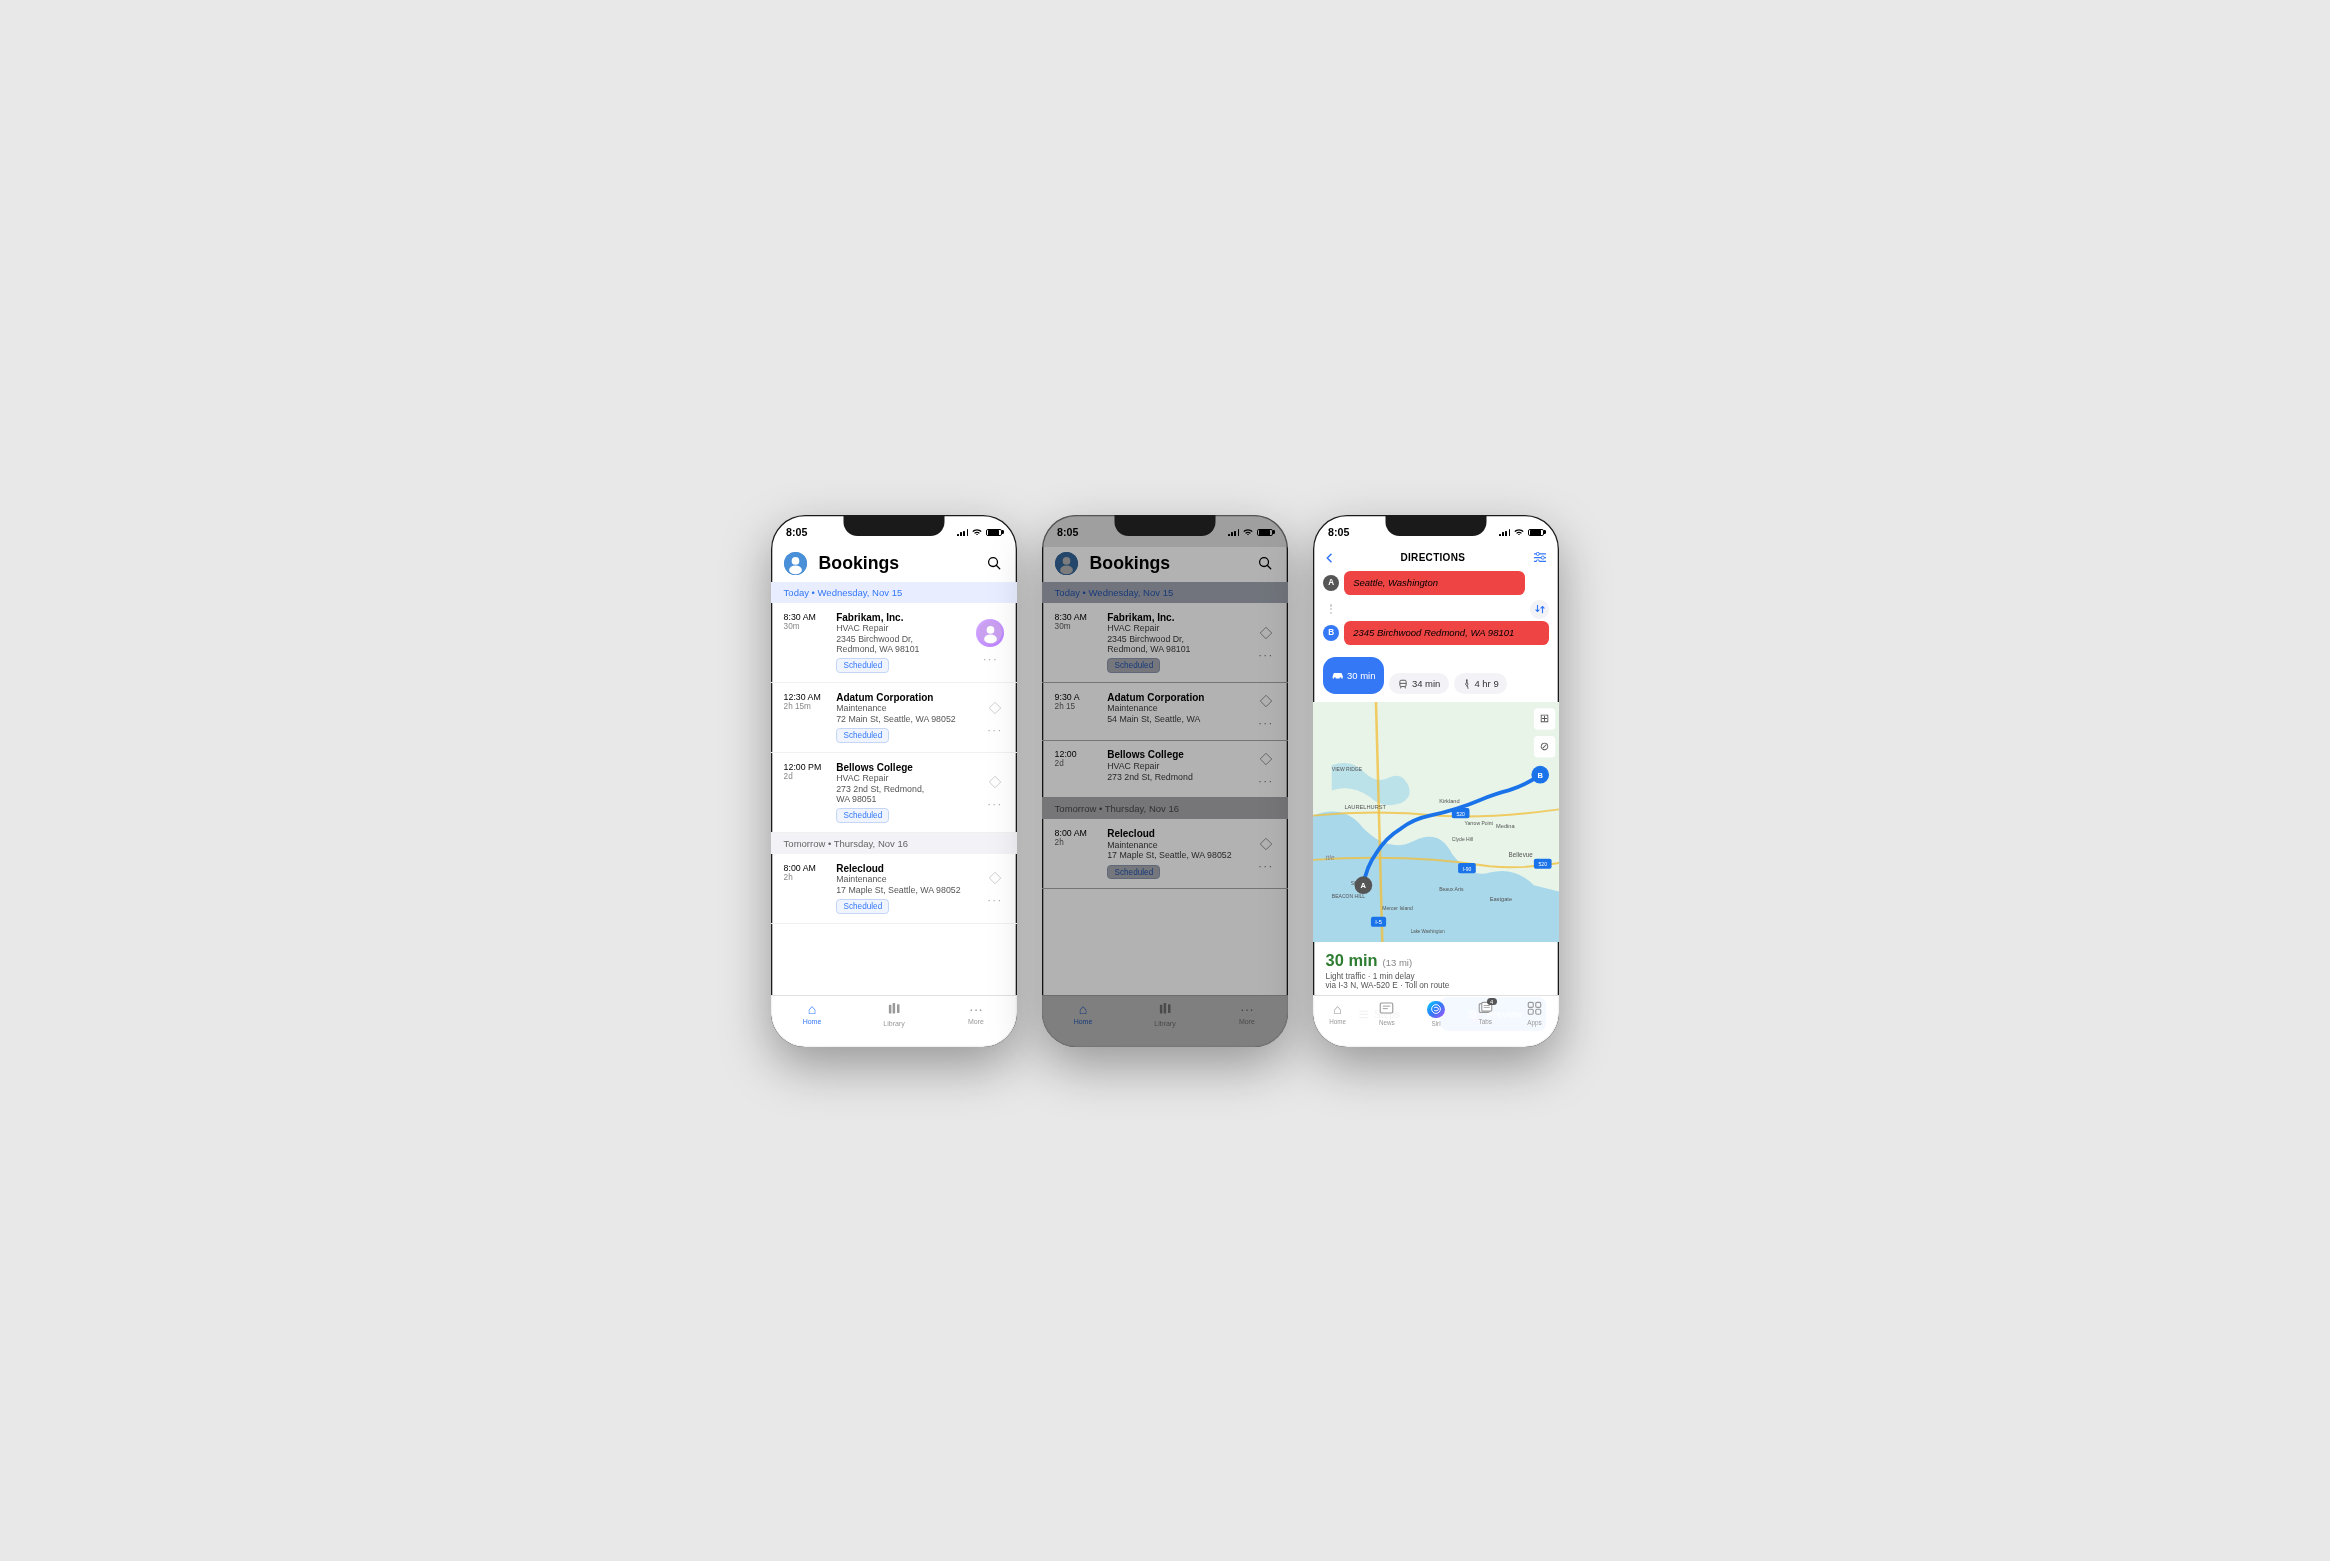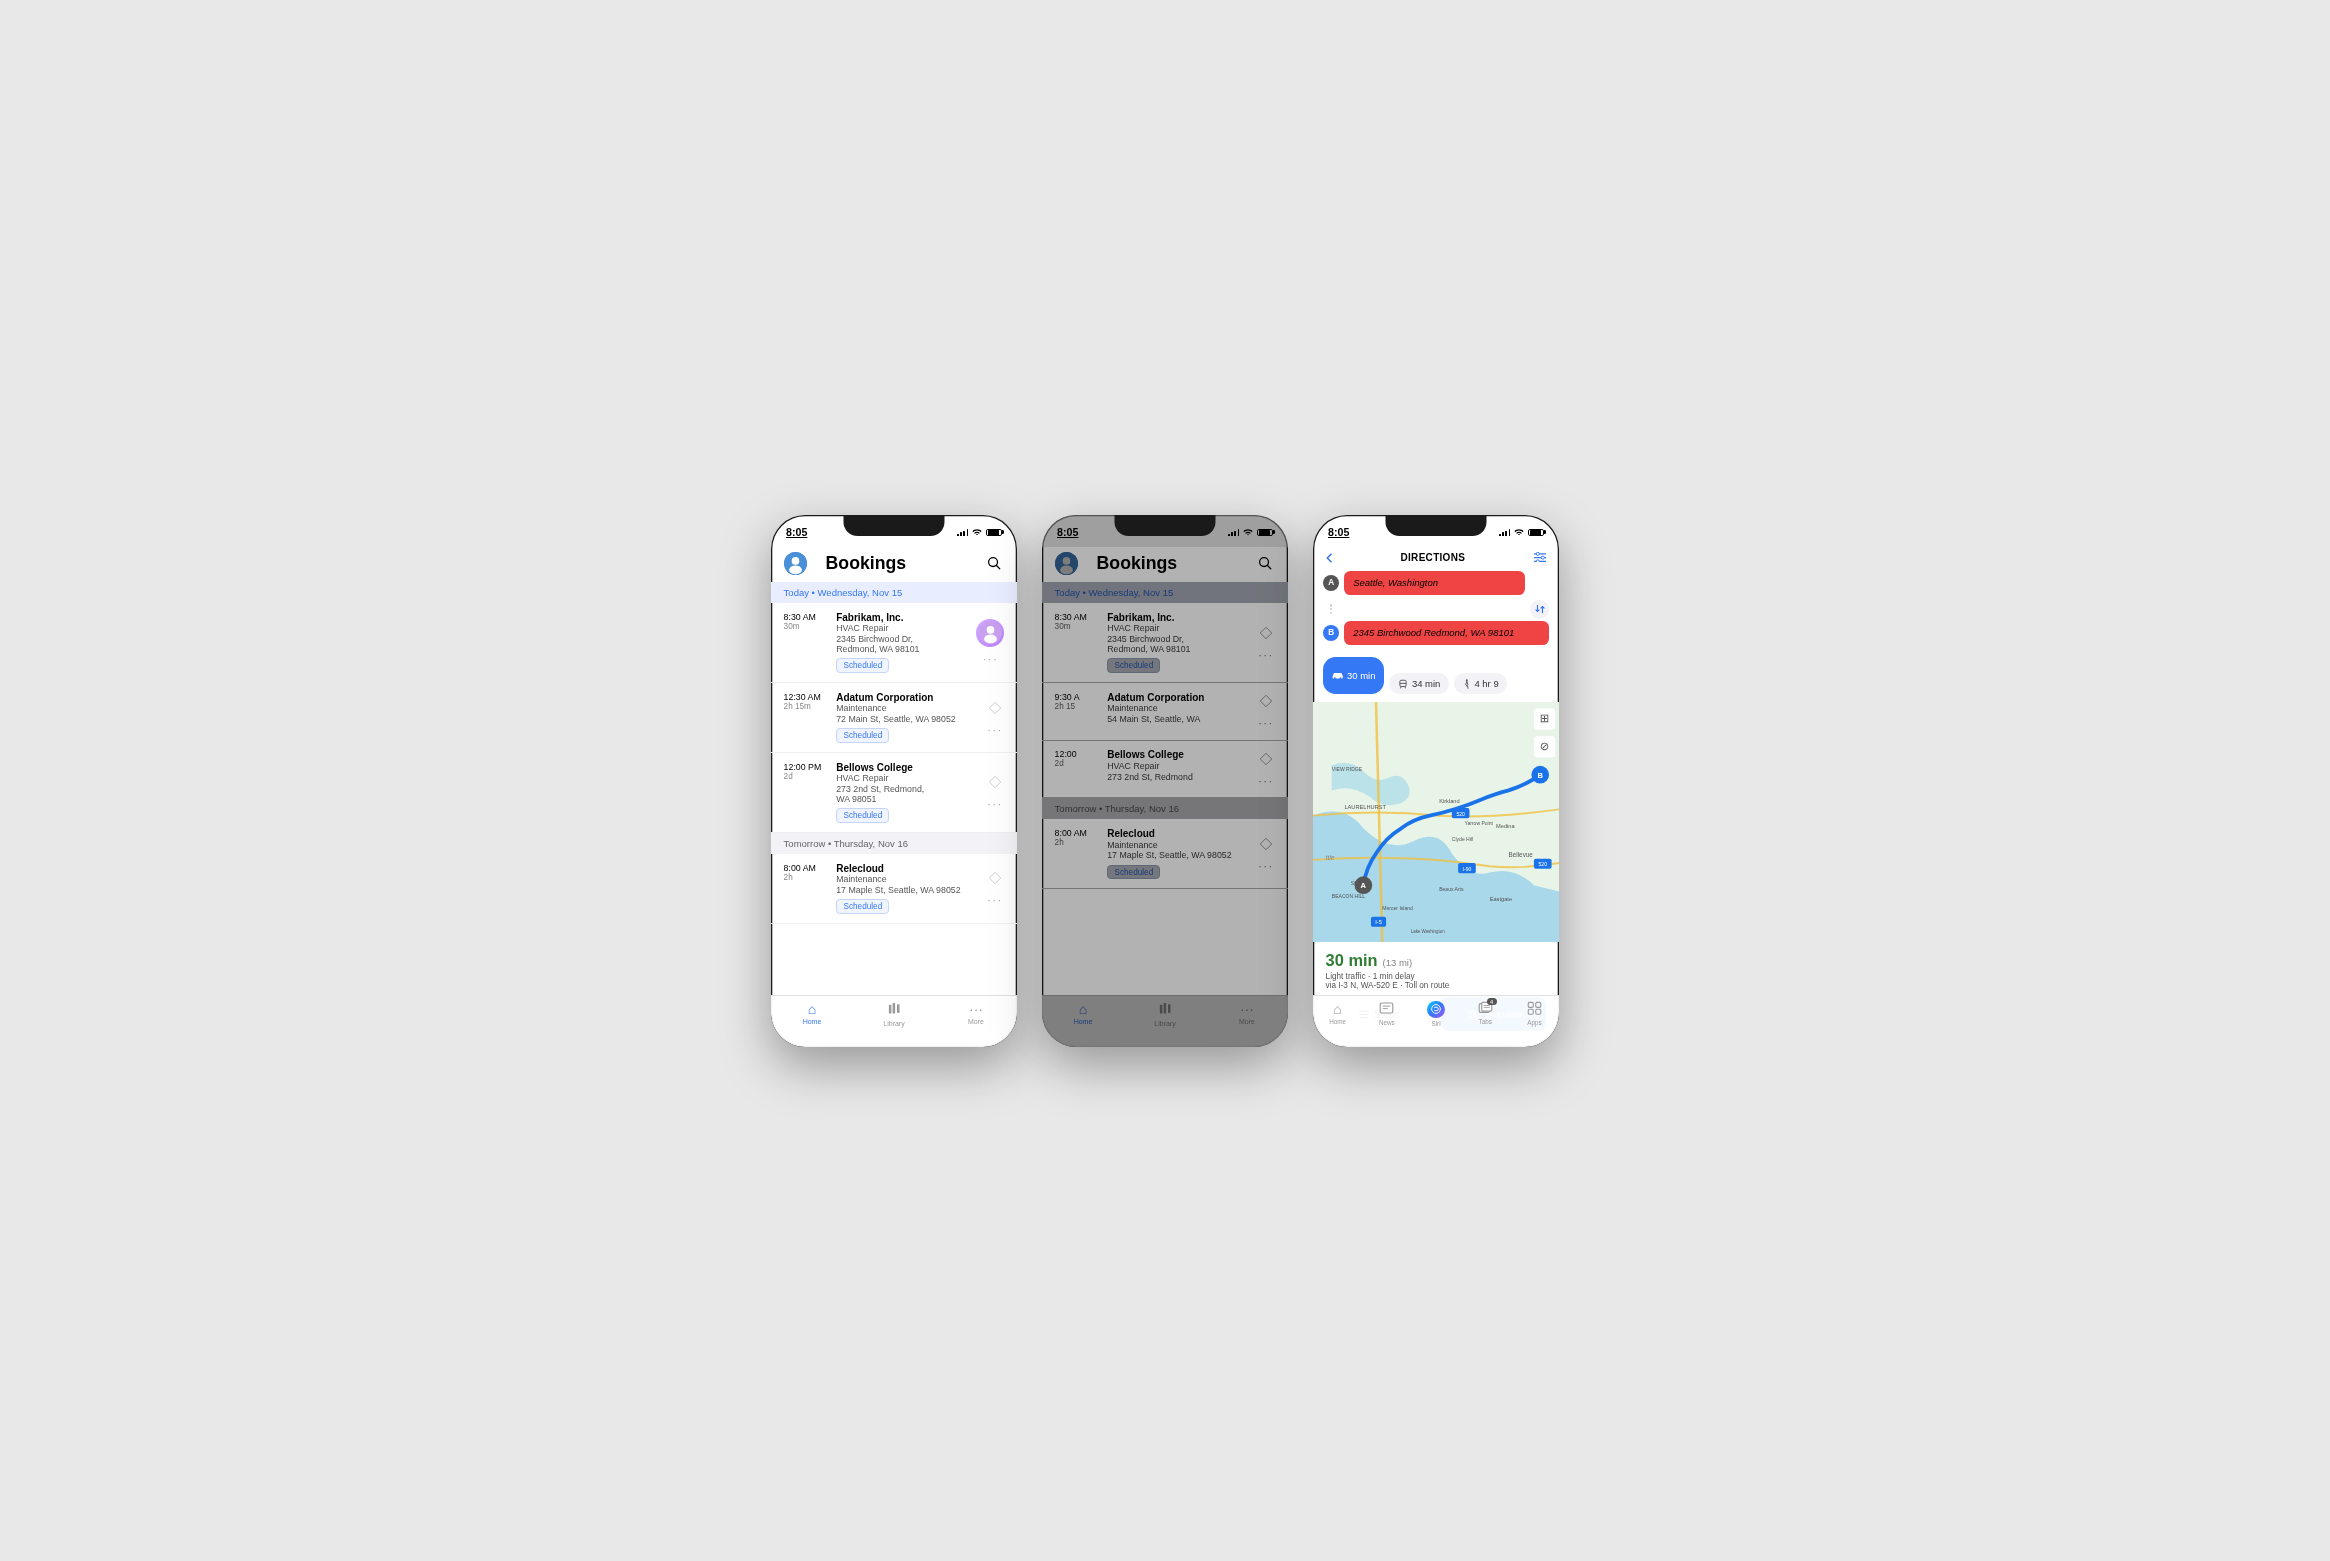--- a/index.html
+++ b/index.html
@@ -52,21 +52,20 @@
       display: flex;
       justify-content: space-between;
       align-items: center;
       padding: 8.8px 15px 5px;
       height: 32px;
     }
     .status-time {
       font-size: 10.7px;
       font-weight: 600;
       color: #000;
-      text-decoration: underline;
     }
     .status-icons {
       display: flex;
       align-items: center;
       gap: 3.8px;
     }
     .signal-bars {
       display: flex;
       align-items: flex-end;
       gap: 1.3px;
@@ -112,21 +111,21 @@
     
     .app-header {
       display: flex;
       align-items: center;
       padding: 5px 12.6px 7.6px;
       justify-content: space-between;
     }
     .app-header-left {
       display: flex;
       align-items: center;
-      gap: 19px;
+      gap: 12px;
     }
     .avatar {
       width: 23px;
       height: 23px;
       border-radius: 50%;
       background: linear-gradient(135deg, #4a90d9, #357abd);
       display: flex;
       align-items: center;
       justify-content: center;
       color: white;

